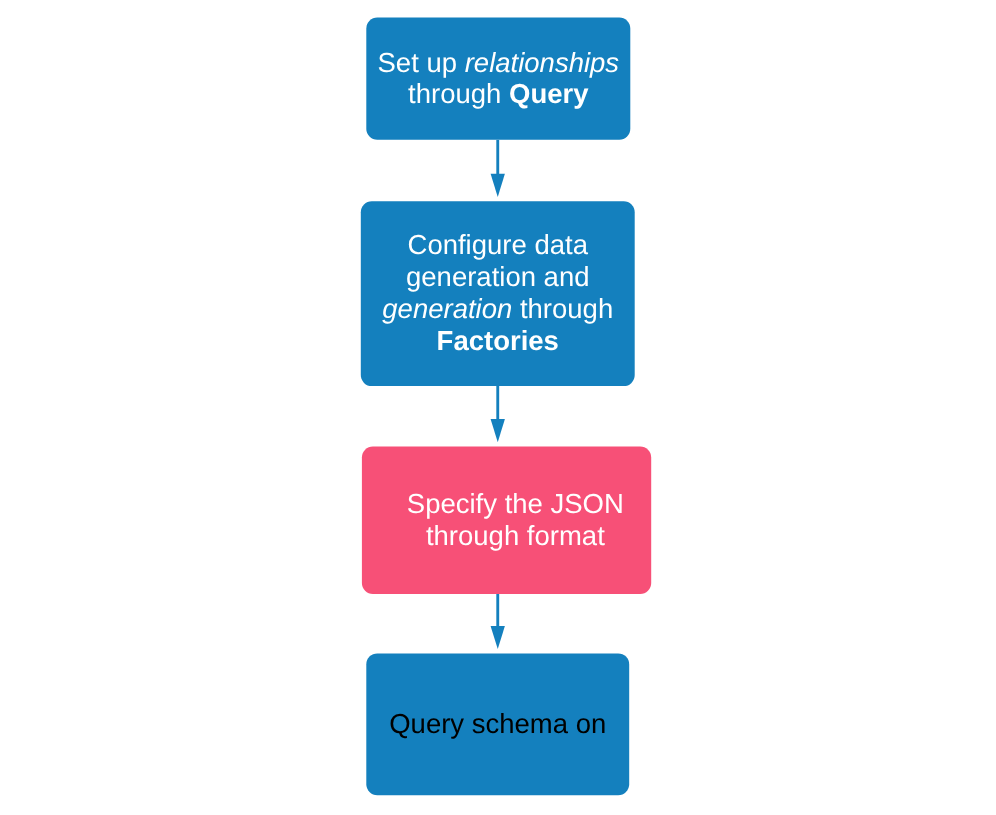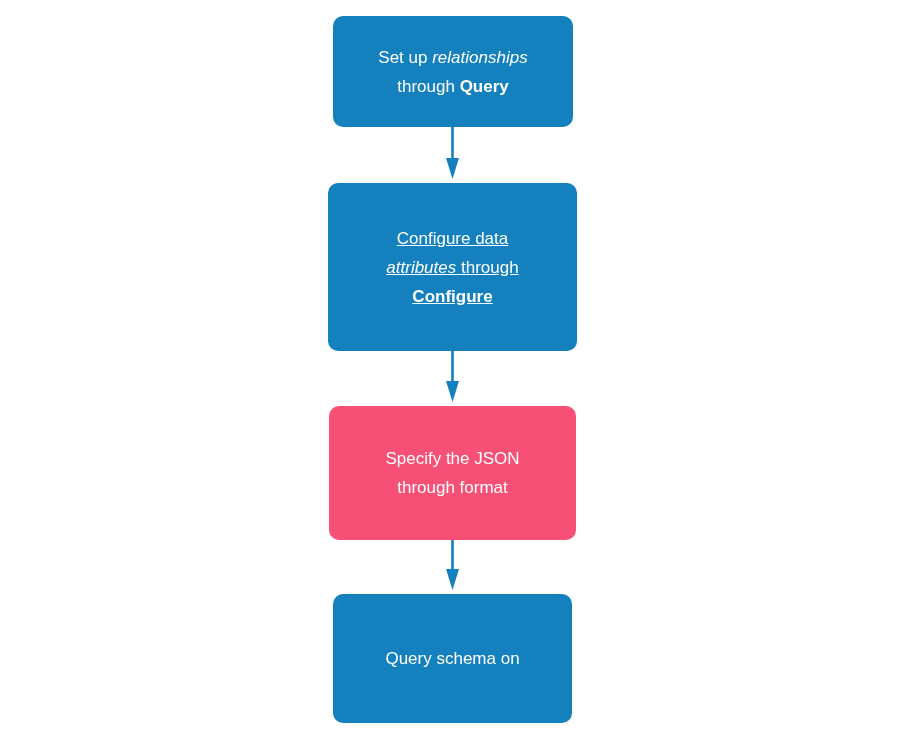--- a/index.html
+++ b/index.html
@@ -17,32 +17,32 @@
   }
   .node {
     position: absolute;
     border-radius: 10px;
     color: #ffffff;
     display: flex;
     flex-direction: column;
     justify-content: center;
     align-items: center;
     text-align: center;
-    font-size: 17px;
+    font-size: 25px;
     line-height: 29px;
   }
   .node-blue { background: var(--blue); }
   .node-pink { background: var(--pink); }
   .line { white-space: pre; }
   .seg-normal { font-style: normal; font-weight: normal; }
   .seg-italic { font-style: italic; }
   .seg-bold   { font-weight: bold; }
 
   #node-models      { left: 333px; top: 16px;  width: 240px; height: 111px; }
-  #node-factories   { left: 328px; top: 183px; width: 249px; height: 168px; text-decoration: underline; }
+  #node-factories   { left: 328px; top: 183px; width: 249px; height: 168px; }
   #node-serializers { left: 329px; top: 406px; width: 247px; height: 134px; }
   #node-route       { left: 333px; top: 594px; width: 239px; height: 129px; }
 
   .arrow { position: absolute; left: 444px; width: 17px; }
   #arrow-1 { top: 127px; height: 56px; }
   #arrow-2 { top: 351px; height: 55px; }
   #arrow-3 { top: 540px; height: 54px; }
   .arrow-line { stroke: var(--arrow); stroke-width: 2.6px; }
   .arrow-head { fill: var(--arrow); stroke: none; }
 </style>
@@ -56,36 +56,37 @@
     <div class="line"><span class="seg-normal">through </span><span class="seg-bold">Query</span></div>
   </div>
 
   <svg id="arrow-1" class="arrow" viewBox="0 0 17 56">
     <line class="arrow-line" x1="8.5" y1="0" x2="8.5" y2="32"></line>
     <polygon class="arrow-head" points="2,31 15,31 8.5,52"></polygon>
   </svg>
 
   <div id="node-factories" class="node node-blue" style="color: rgb(255, 255, 255);">
     <div class="line"><span class="seg-normal">Configure data</span></div>
-    <div class="line"><span class="seg-italic">attributes</span><span class="seg-normal"> through</span></div>
-    <div class="line"><span class="seg-bold">Configure</span></div>
+    <div class="line"><span class="seg-normal">generation and</span></div>
+    <div class="line"><span class="seg-italic">generation</span><span class="seg-normal"> through</span></div>
+    <div class="line"><span class="seg-bold">Factories</span></div>
   </div>
 
   <svg id="arrow-2" class="arrow" viewBox="0 0 17 55">
     <line class="arrow-line" x1="8.5" y1="0" x2="8.5" y2="31"></line>
     <polygon class="arrow-head" points="2,30 15,30 8.5,51"></polygon>
   </svg>
 
-  <div id="node-serializers" class="node node-pink" style="color: rgb(255, 255, 255);">
+  <div id="node-serializers" class="node node-pink" style="color: rgb(255, 255, 255); padding-left: 16px;">
     <div class="line"><span class="seg-normal">Specify the JSON</span></div>
     <div class="line"><span class="seg-normal">through format</span></div>
   </div>
 
   <svg id="arrow-3" class="arrow" viewBox="0 0 17 54">
     <line class="arrow-line" x1="8.5" y1="0" x2="8.5" y2="30"></line>
     <polygon class="arrow-head" points="2,29 15,29 8.5,50"></polygon>
   </svg>
 
-  <div id="node-route" class="node node-blue" style="color: #ffffff; justify-content: center;">
+  <div id="node-route" class="node node-blue" style="color: #000000; justify-content: center;">
     <div class="line"><span class="seg-normal">Query schema on</span></div>
   </div>
 
 </div>
 
 </body></html>

